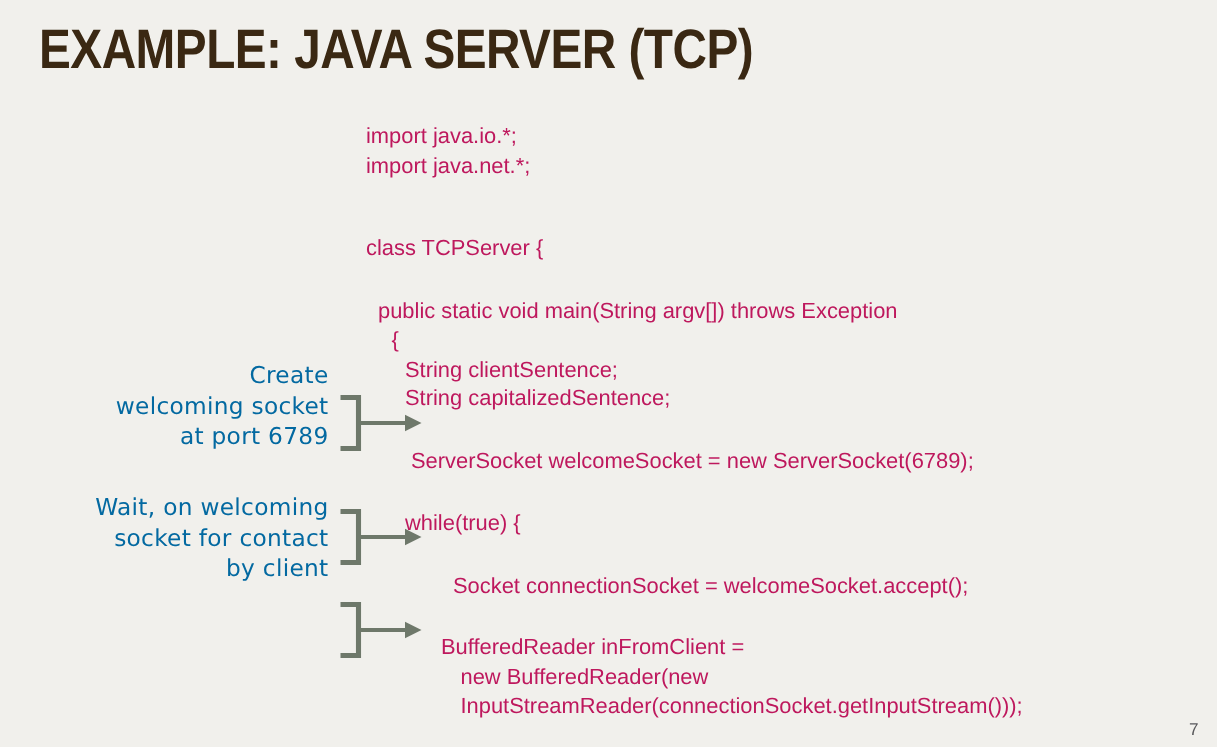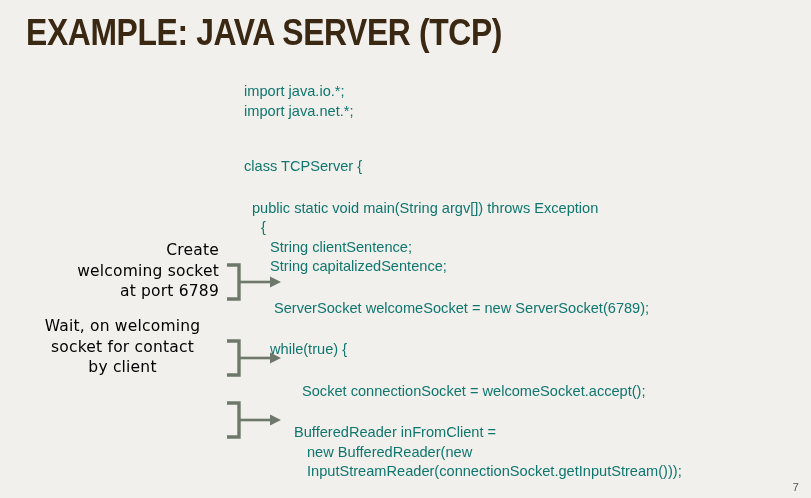--- a/index.html
+++ b/index.html
@@ -42,43 +42,43 @@
 
   
   #code-block {
     position: absolute;
     left: 244px;
     top: 82px;
     width: 540px;
     font-family: "Liberation Sans", sans-serif;
     font-size: 14.6px;
     line-height: 19.5px;
-    color: #0f766e;
+    color: #be185d;
     white-space: pre;
   }
   .code-line {
     white-space: pre;
     min-height: 19.5px;
   }
   .gap-md { margin-top: 36px; }
   .gap-lg { margin-top: 22px; }
 
   
   .annotation {
     position: absolute;
     font-family: "DejaVu Sans", sans-serif;
     font-size: 15.5px;
     line-height: 20.5px;
-    color: #000000;
+    color: #0369a1;
     text-align: right;
     white-space: pre-line;
     letter-spacing: 0.2px;
   }
   #annotation-1 { left: 36px;  top: 240px; width: 183px; }
-  #annotation-2 { left: 26px;  top: 316px; width: 193px; text-align: center; }
+  #annotation-2 { left: 26px;  top: 328px; width: 193px; }
   #annotation-3 { left: 26px;  top: 396px; width: 193px; }
 
   
   .connector {
     position: absolute;
     width: 62px;
     height: 40px;
   }
   #connector-1 { left: 224px; top: 262px; }
   #connector-2 { left: 224px; top: 338px; }

